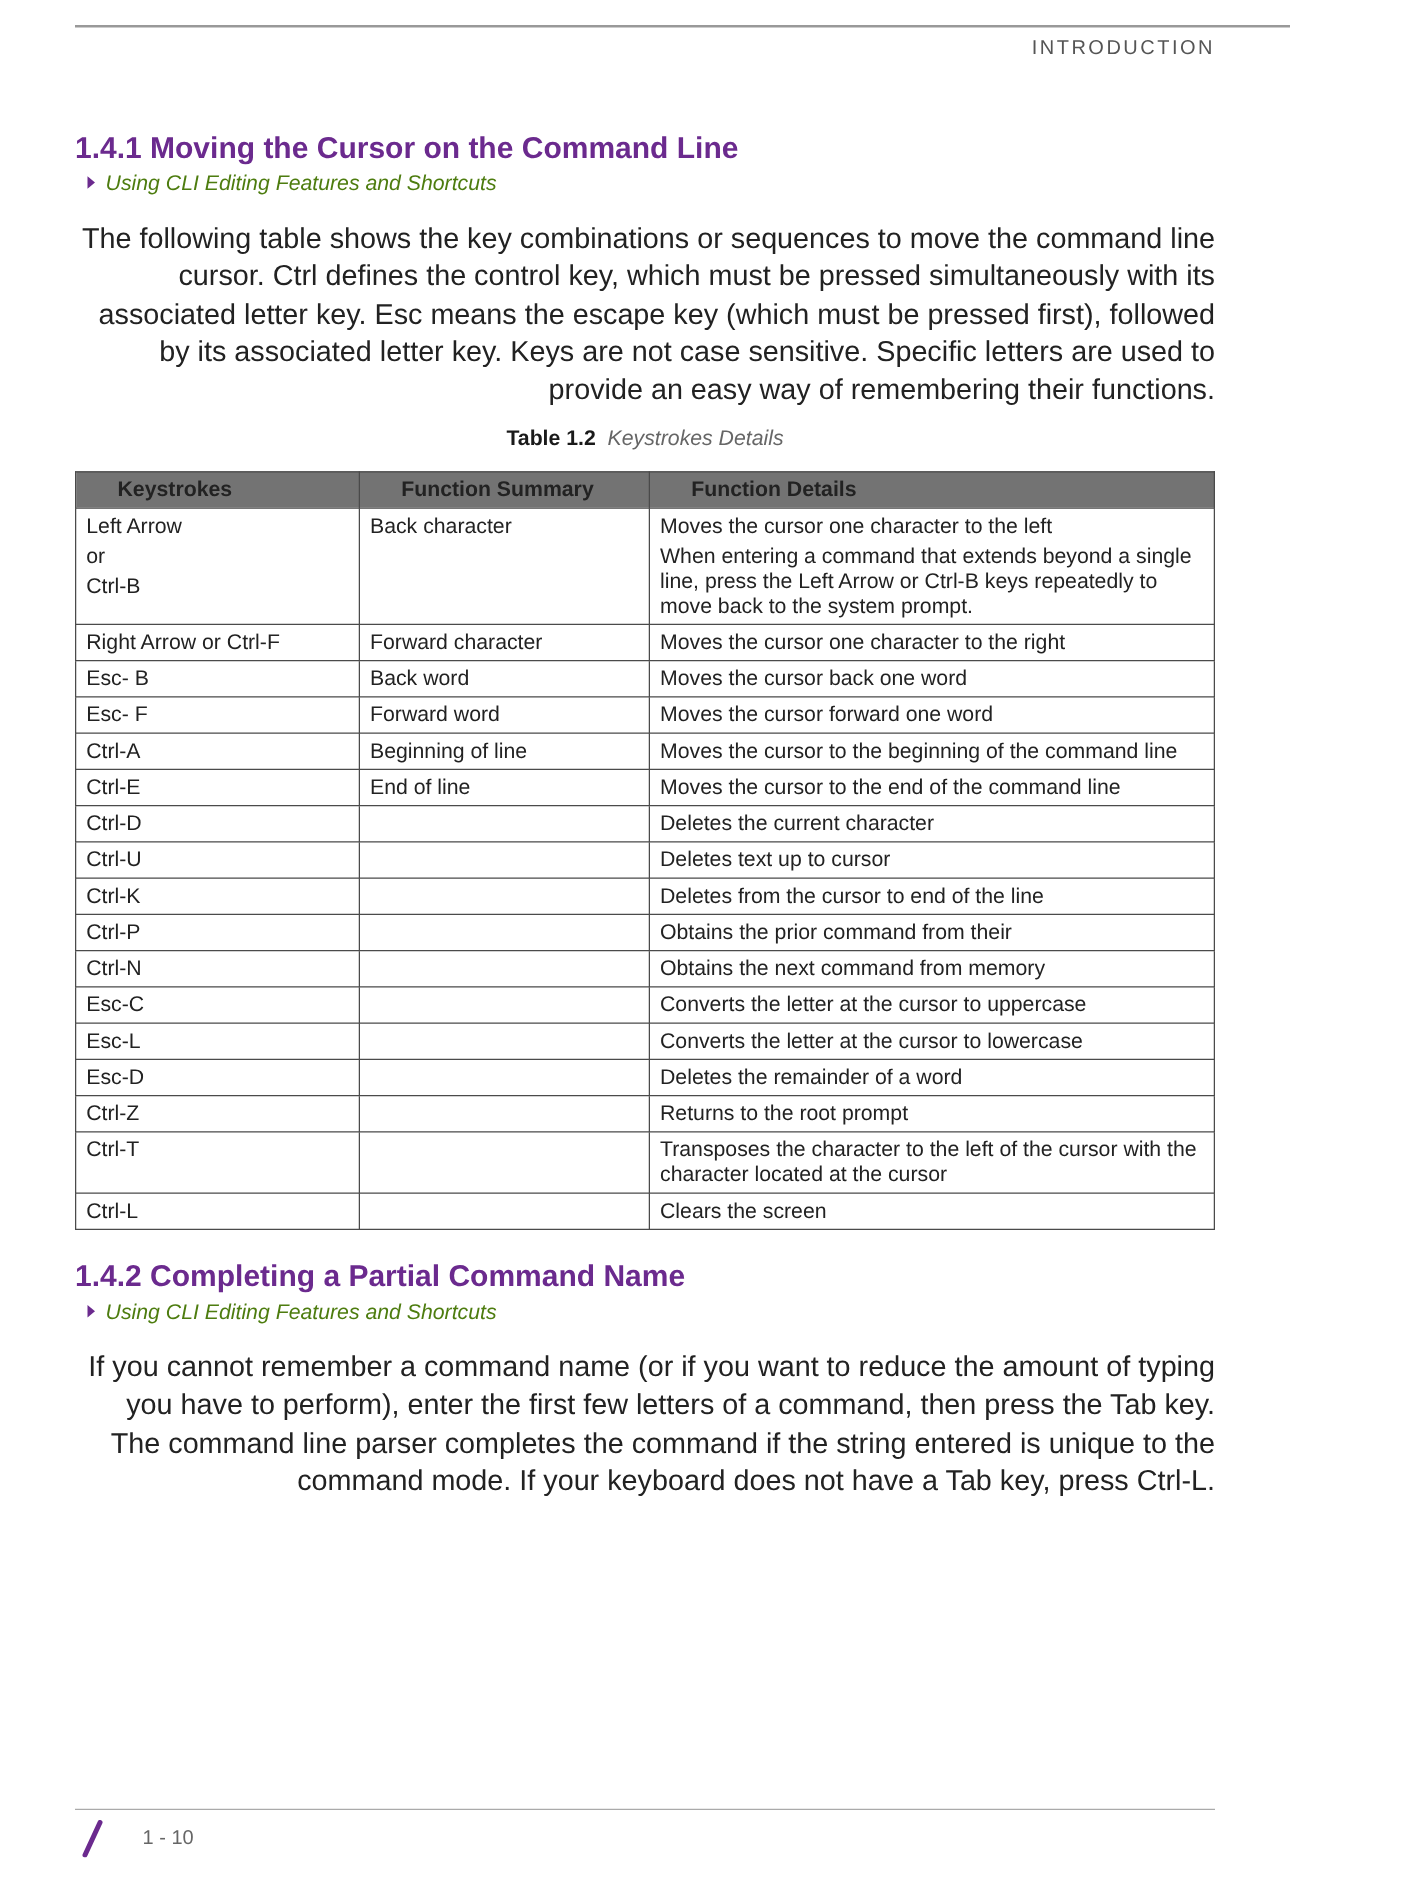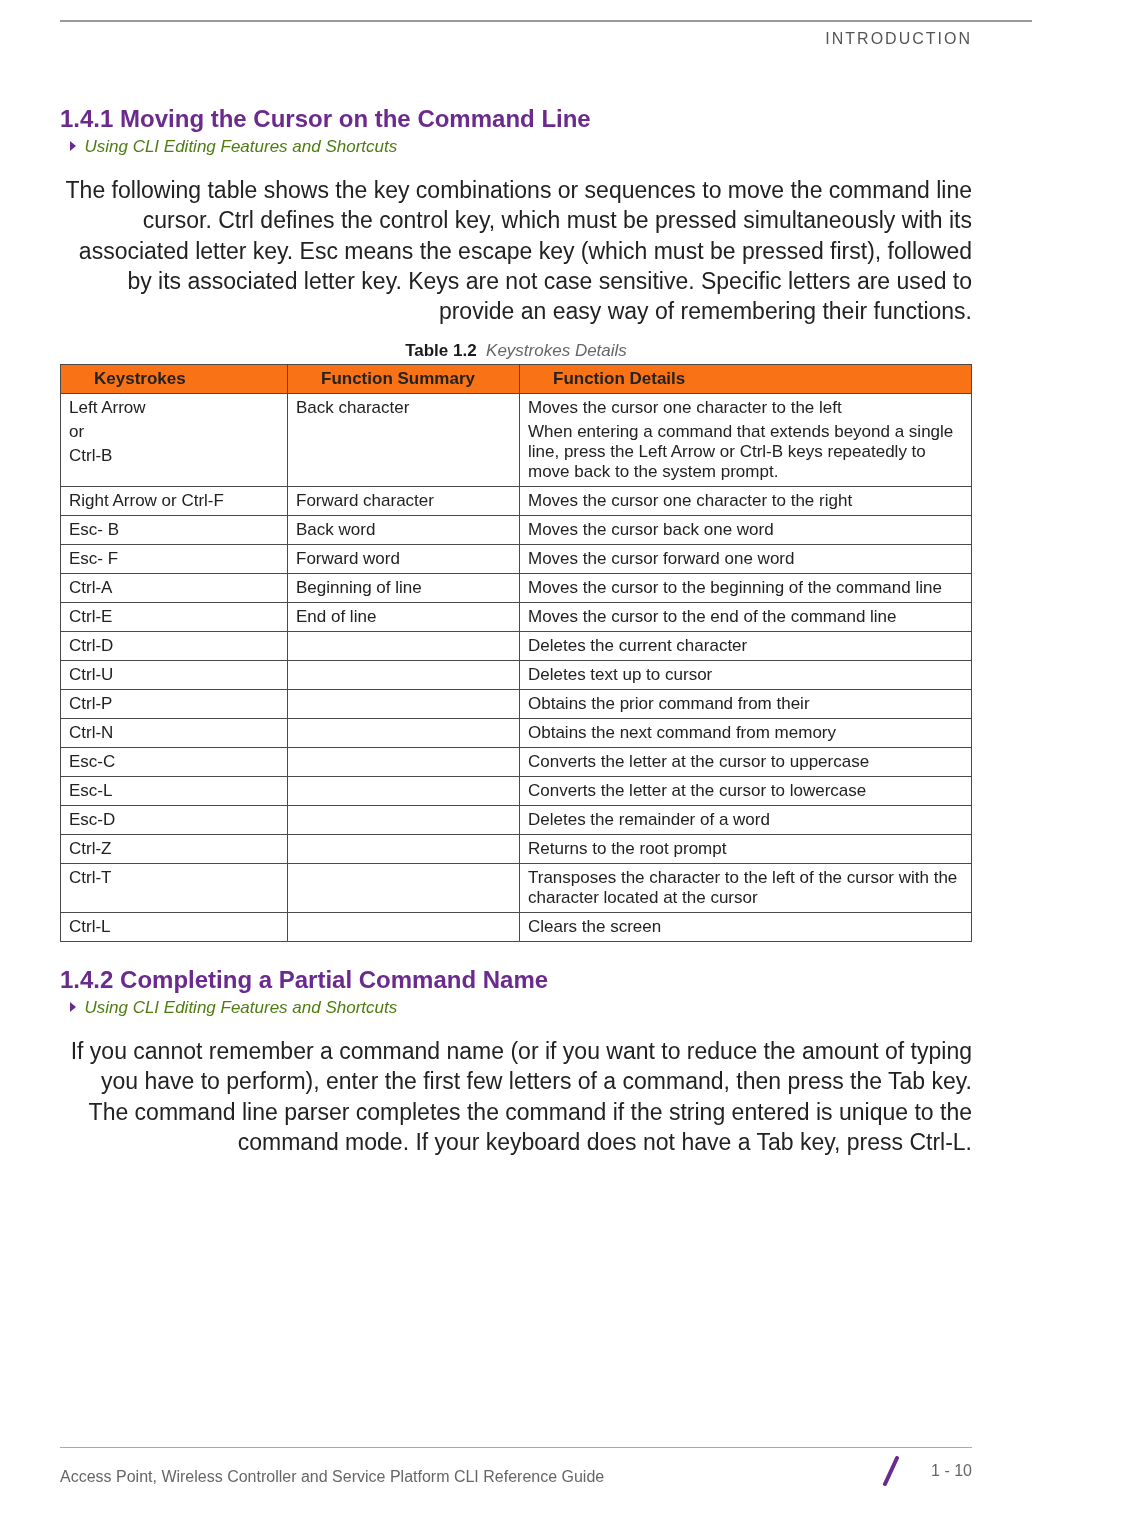--- a/index.html
+++ b/index.html
@@ -66,40 +66,40 @@
     font-size: 23px;
     line-height: 1.32;
     margin: 0 0 14px 0;
     color: #222;
     font-weight: 300;
     text-align: right;
   }
   .table-caption {
     text-align: center;
     font-size: 17px;
-    margin-bottom: 3px;
+    margin-bottom: 16px;
   }
   .table-caption b { color: #1a1a1a; font-weight: bold; }
   .table-caption i { color: #666; font-style: italic; }
   table {
     width: 100%;
     border-collapse: collapse;
     font-size: 17px;
     margin-bottom: 24px;
   }
   table th, table td {
     border: 1px solid #4a4a4a;
     padding: 4px 8px;
     text-align: left;
     vertical-align: top;
     font-weight: 300;
   }
   table th {
     font-weight: bold;
-    background: #f97316;
+    background: #737373;
     padding-left: 33px;
   }
   .col-k { width: 185px; }
   .col-s { width: 190px; }
   .footer {
     position: absolute;
     bottom: 30px;
     left: 60px;
     right: 60px;
   }
@@ -200,20 +200,25 @@
           <td>Ctrl-D</td>
           <td></td>
           <td>Deletes the current character</td>
         </tr>
         <tr>
           <td>Ctrl-U</td>
           <td></td>
           <td>Deletes text up to cursor</td>
         </tr>
         <tr>
+          <td>Ctrl-K</td>
+          <td></td>
+          <td>Deletes from the cursor to end of the line</td>
+        </tr>
+        <tr>
           <td>Ctrl-P</td>
           <td></td>
           <td>Obtains the prior command from their</td>
         </tr>
         <tr>
           <td>Ctrl-N</td>
           <td></td>
           <td>Obtains the next command from memory</td>
         </tr>
         <tr>
@@ -254,21 +259,20 @@
       <span class="crumb-arrow"></span>
       <span class="crumb-text">Using CLI Editing Features and Shortcuts</span>
     </div>
     <p class="body-text">If you cannot remember a command name (or if you want to reduce the amount of typing you have to perform), enter the first few letters of a command, then press the Tab key. The command line parser completes the command if the string entered is unique to the command mode. If your keyboard does not have a Tab key, press Ctrl-L.</p>
 
   </div>
 
   <div class="footer">
     <div class="footer-line"></div>
     <div class="footer-row">
-      <div>Access Point, Wireless Controller and Service Platform CLI Reference Guide</div>
       <div class="footer-right">
         <svg class="logo-slash" viewBox="0 0 30 30">
           <path d="M8 28 L20 2" stroke="#6b2a8e" stroke-width="4" stroke-linecap="round" fill="none"></path>
         </svg>
         <div>1 - 10</div>
       </div>
     </div>
   </div>
 </div>
 

